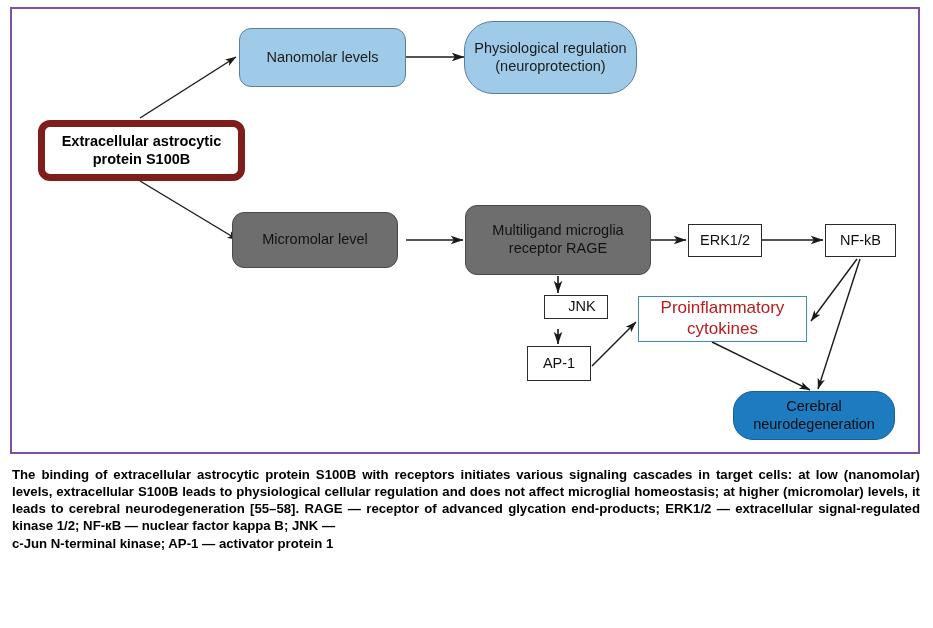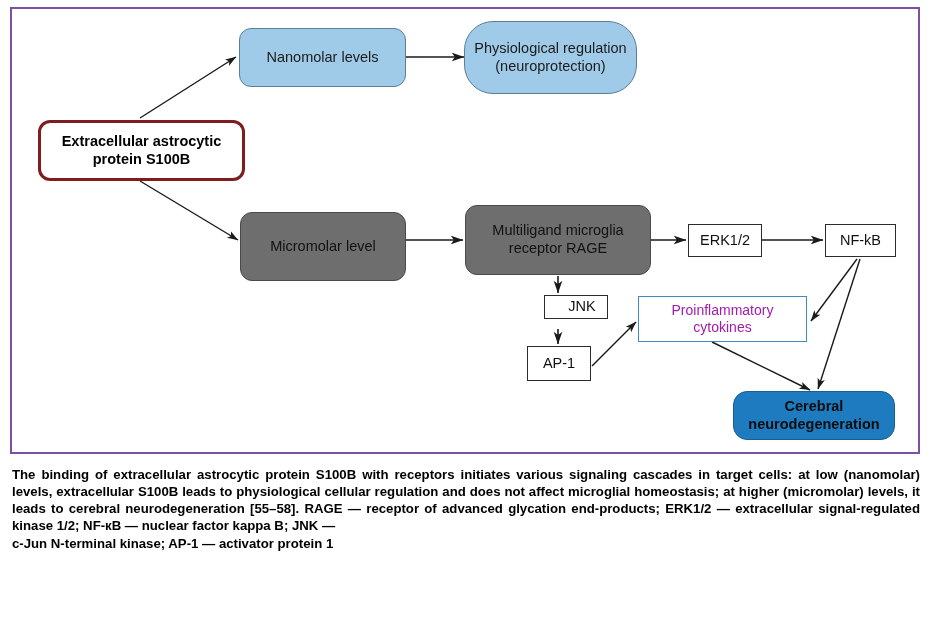--- a/index.html
+++ b/index.html
@@ -50,21 +50,21 @@
     text-align: center;
     line-height: 1.22;
     color: #1a1a1a;
   }
   .node .label { display: block; padding: 0 6px; }
 
   .node.rounded { border-radius: 12px; }
 
   .node.white-round {
     background: #ffffff;
-    border: 3px solid #7f1d1d;
+    border: 7px solid #7f1d1d;
     font-weight: bold;
     font-size: 14.5px;
     color: #000;
   }
   .node.blue-light {
     background: #9FCBE8;
     border: 1px solid #5a7f99;
     font-size: 14.5px;
     color: #1b1b1b;
   }
@@ -76,28 +76,28 @@
   }
   .node.plain-rect {
     background: #ffffff;
     border: 1.5px solid #2b2b2b;
     font-size: 14.5px;
     color: #111;
   }
   .node.blue-outline {
     background: #ffffff;
     border: 1.5px solid #3C8CC4;
-    font-size: 14px;
-    color: #a21caf;
+    font-size: 17px;
+    color: #b91c1c;
   }
   .node.blue-solid {
     background: #1E7BC0;
     border: 1px solid #17608f;
-    border-radius: 14px;
-    font-weight: bold;
+    border-radius: 20px;
+    font-weight: normal;
     font-size: 14.5px;
     color: #0d0d0d;
   }
 
   
   #caption {
     position: absolute;
     left: 12px;
     top: 466px;
     width: 908px;
@@ -167,21 +167,21 @@
     <span class="label">Nanomolar levels</span>
   </div>
 
   <div class="node rounded blue-light" style="left:464px; top:21px; width:173px; height:73px;border-radius:29px;">
     <span class="label">
       <span>Physiological regulation</span><br>
       <span>(neuroprotection)</span>
     </span>
   </div>
 
-  <div class="node rounded gray-fill" style="left:240px; top:212px; width:166px; height:69px;">
+  <div class="node rounded gray-fill" style="left:232px; top:212px; width:166px; height:56px;">
     <span class="label">Micromolar level</span>
   </div>
 
   <div class="node rounded gray-fill" style="left:465px; top:205px; width:186px; height:70px;text-align:center;">
     <span class="label">
       <span>Multiligand microglia</span><br>
       <span>receptor RAGE</span>
     </span>
   </div>
 

